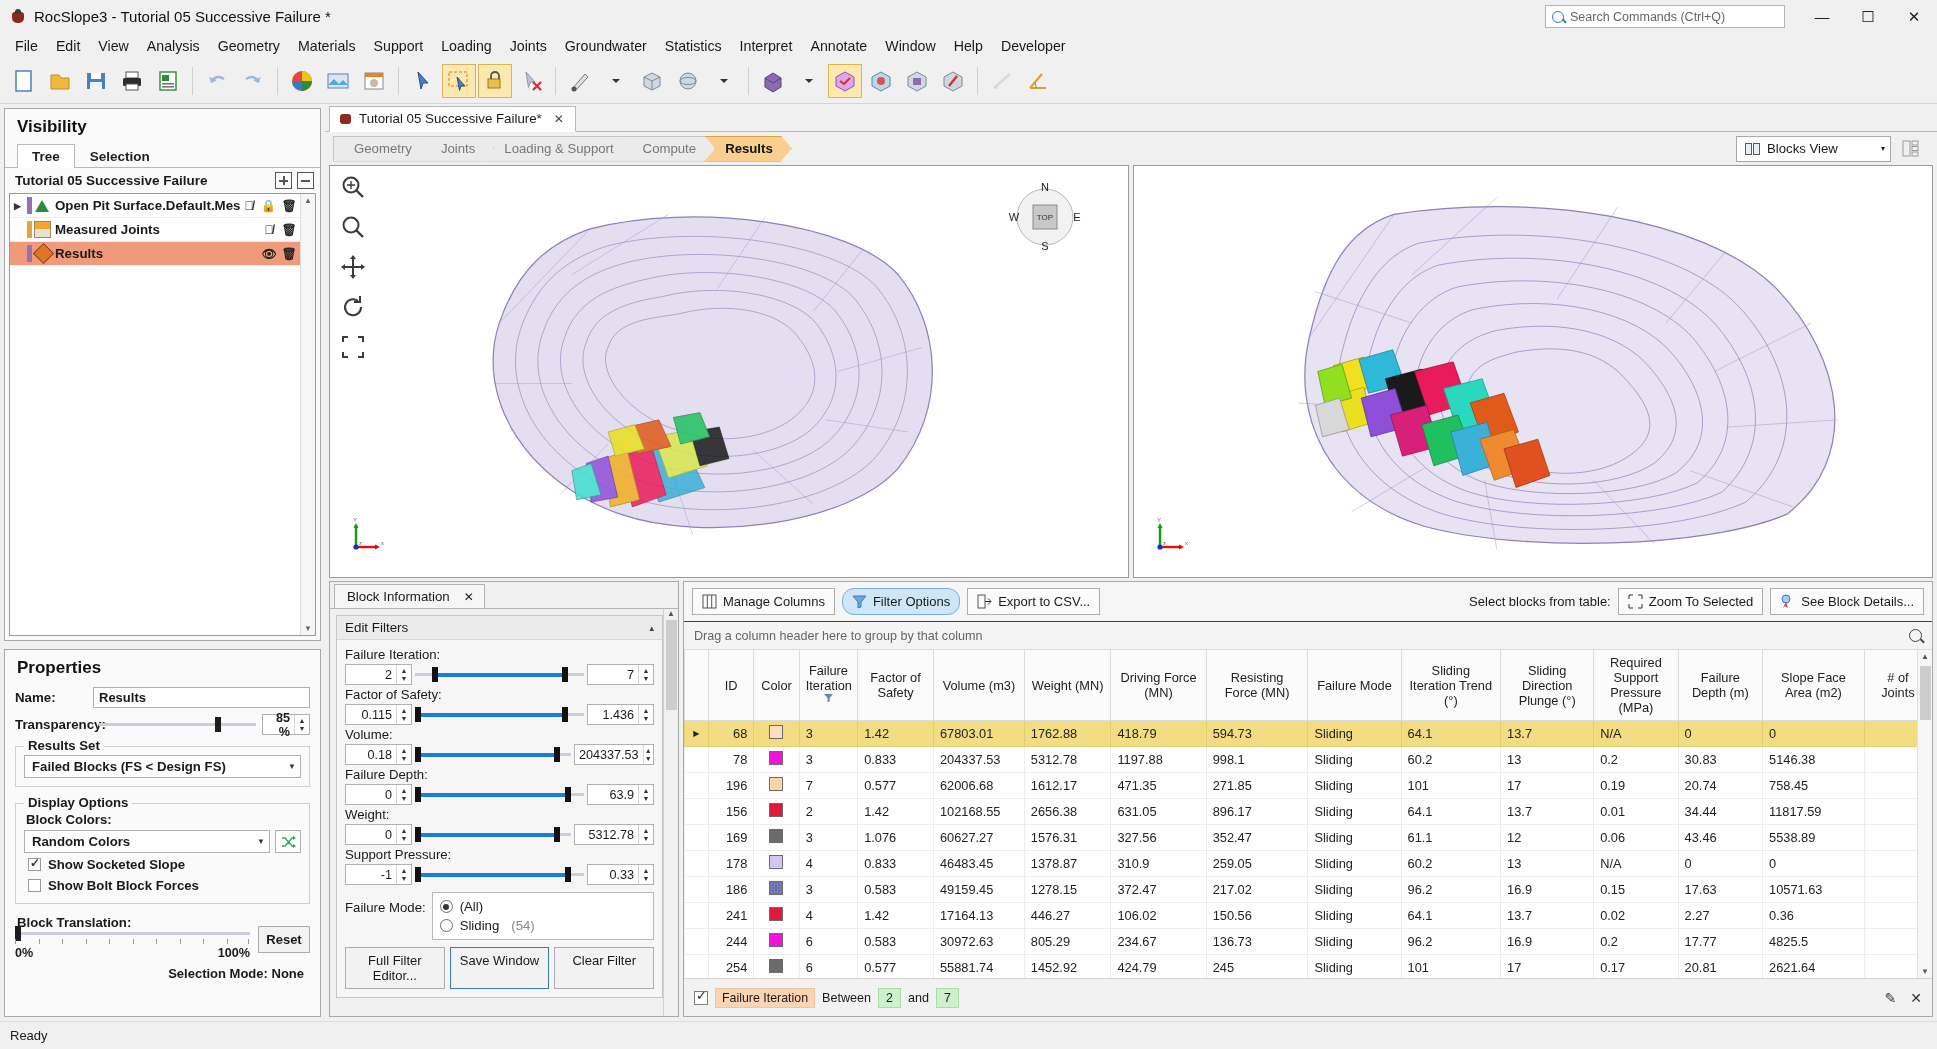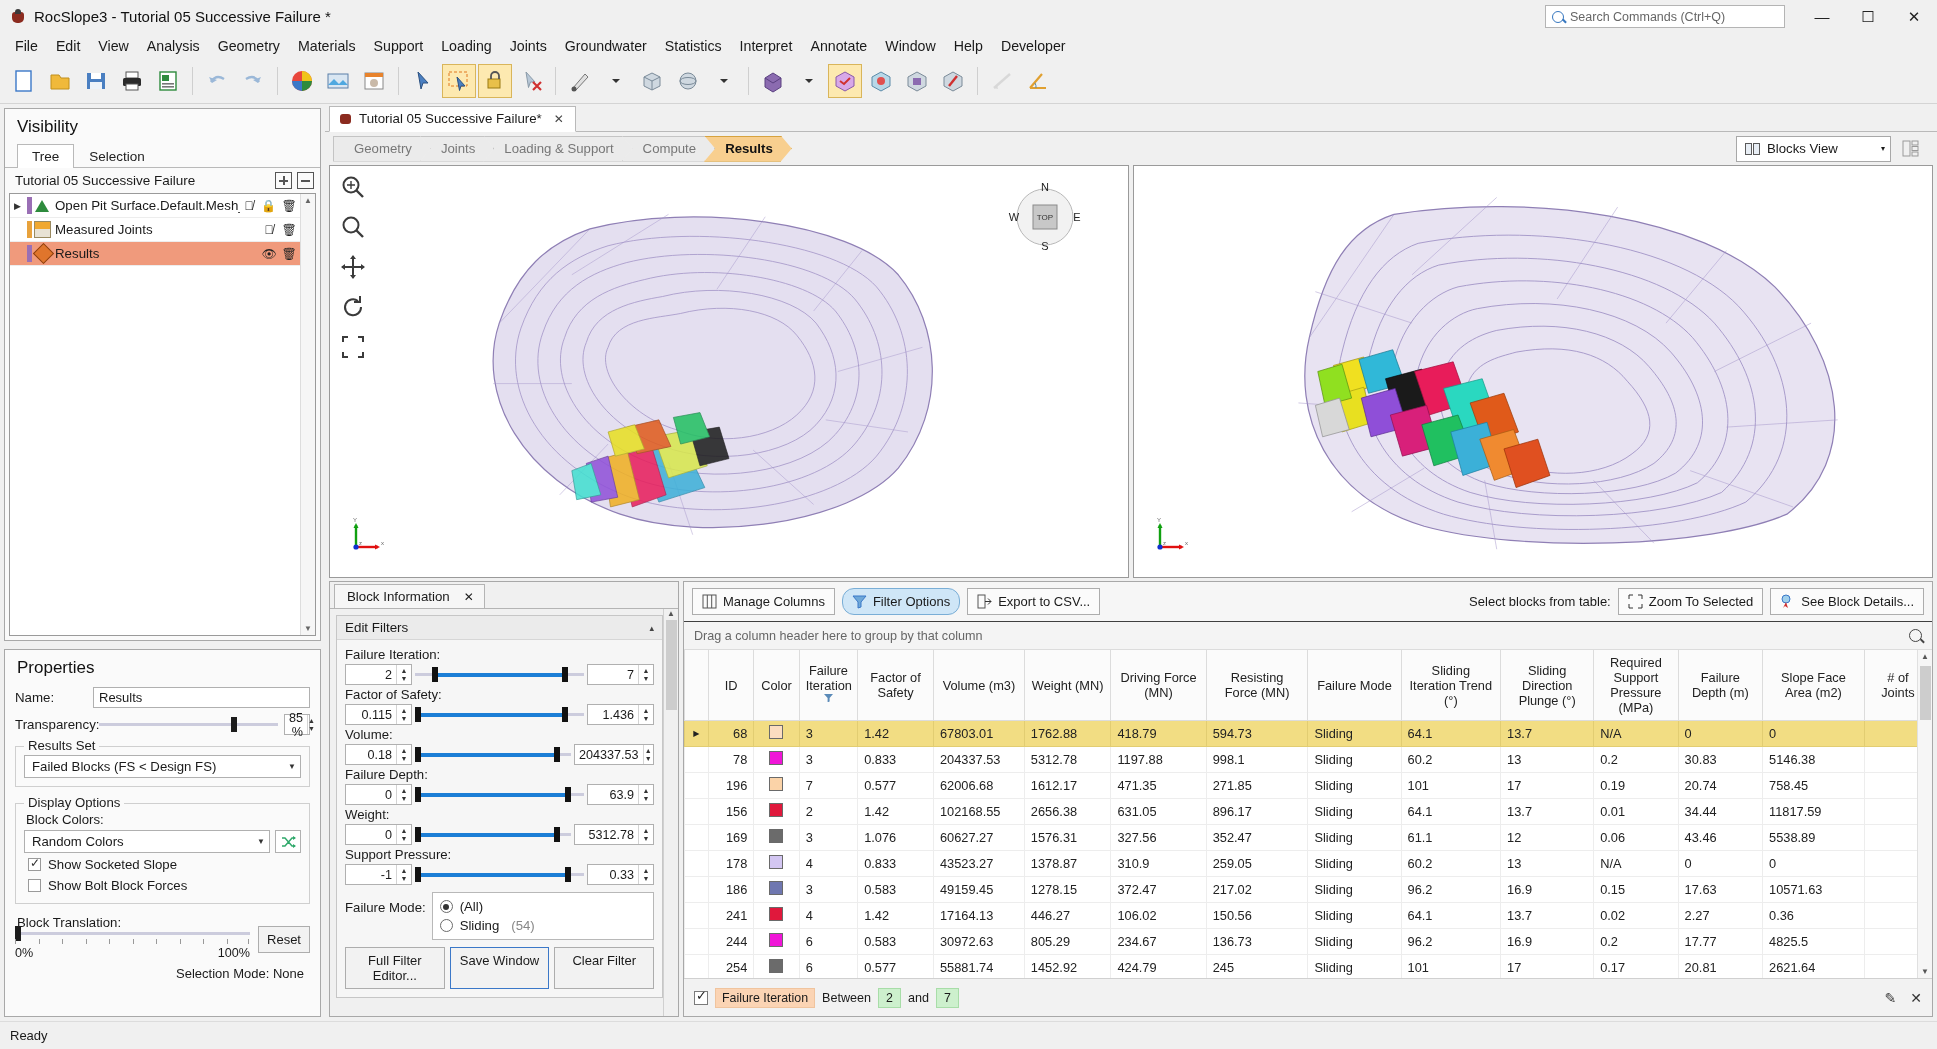--- a/index.html
+++ b/index.html
@@ -33,21 +33,21 @@
   
   .toolbar { height:46px; background:#f0f0f0; display:flex; align-items:center; padding-left:6px; border-bottom:1px solid #d4d4d4; }
   .tb { width:34px; height:34px; margin:0 1px; display:flex; align-items:center; justify-content:center; position:relative; border:1px solid transparent; }
   .tb.sel { background:#fde9b0; border:1px solid #d9b55a; }
   .sep { width:1px; height:28px; background:#cfcfcf; margin:0 6px; }
 
   
   .bodyrow { flex:1; display:flex; min-height:0; }
 
   
-  .leftcol { width:325px; display:flex; flex-direction:column; background:#f0f0f0; }
+  .leftcol { width:325px; display:flex; flex-direction:column; background:#f0f0f0;font-weight:bold; }
   .panel { border:1px solid #a8a8a8; background:#fafafa; margin:4px; display:flex; flex-direction:column; min-height:0; }
   .panel-title { font-size:17px; padding:8px 12px 6px 12px; color:#111; }
   .tabs-vis { display:flex; padding-left:12px; border-bottom:1px solid #b9b9b9; background:#fafafa; }
   .tabs-vis .t { padding:4px 14px; font-size:13.5px; border:1px solid transparent; border-bottom:none; position:relative; top:1px; color:#222; }
   .tabs-vis .t.active { background:#fff; border-color:#b9b9b9; }
   .treehdr { display:flex; align-items:center; padding:4px 6px 4px 10px; font-size:13.5px; }
   .treehdr .lbl { flex:1; }
   .sqbtn { width:17px; height:17px; border:1.5px solid #555; margin-left:5px; position:relative; }
   .sqbtn::before{content:"";position:absolute;left:3px;top:7px;width:9px;height:1.6px;background:#555;}
   .sqbtn.plus::after{content:"";position:absolute;left:7px;top:3px;width:1.6px;height:9px;background:#555;}
@@ -450,21 +450,21 @@
         <div class="prow">
           <div class="lab">Name:</div>
           <div class="inp" style="flex:1">Results</div>
         </div>
 
         <div class="prow">
           <div class="lab">Transparency:</div>
           <div class="slider">
               <div class="knob" style="left:74%"></div>
             </div>
-          <div class="spin" style="width:26px">
+          <div class="spin" style="width:48px">
             <div class="v" style="flex:1">85 %</div>
             <div class="ar">
                 <i>▲</i>
                 <i>▼</i>
               </div>
           </div>
         </div>
 
         <div class="grp">
           <div class="gtitle">Results Set</div>
@@ -1097,21 +1097,21 @@
                     <td>43.46</td>
                     <td>5538.89</td>
                     <td class="num">6</td>
                   </tr>
                   <tr>
                     <td style="text-align: center; font-size: 8px;"></td>
                     <td class="num">178</td>
                     <td class="ctr"><span class="colorchip" style="background: rgb(211, 198, 242);"></span></td>
                     <td>4</td>
                     <td>0.833</td>
-                    <td>43523.27</td>
+                    <td>46483.45</td>
                     <td>1378.87</td>
                     <td>310.9</td>
                     <td>259.05</td>
                     <td>Sliding</td>
                     <td>60.2</td>
                     <td>13</td>
                     <td>N/A</td>
                     <td>0</td>
                     <td>0</td>
                     <td class="num">6</td>

